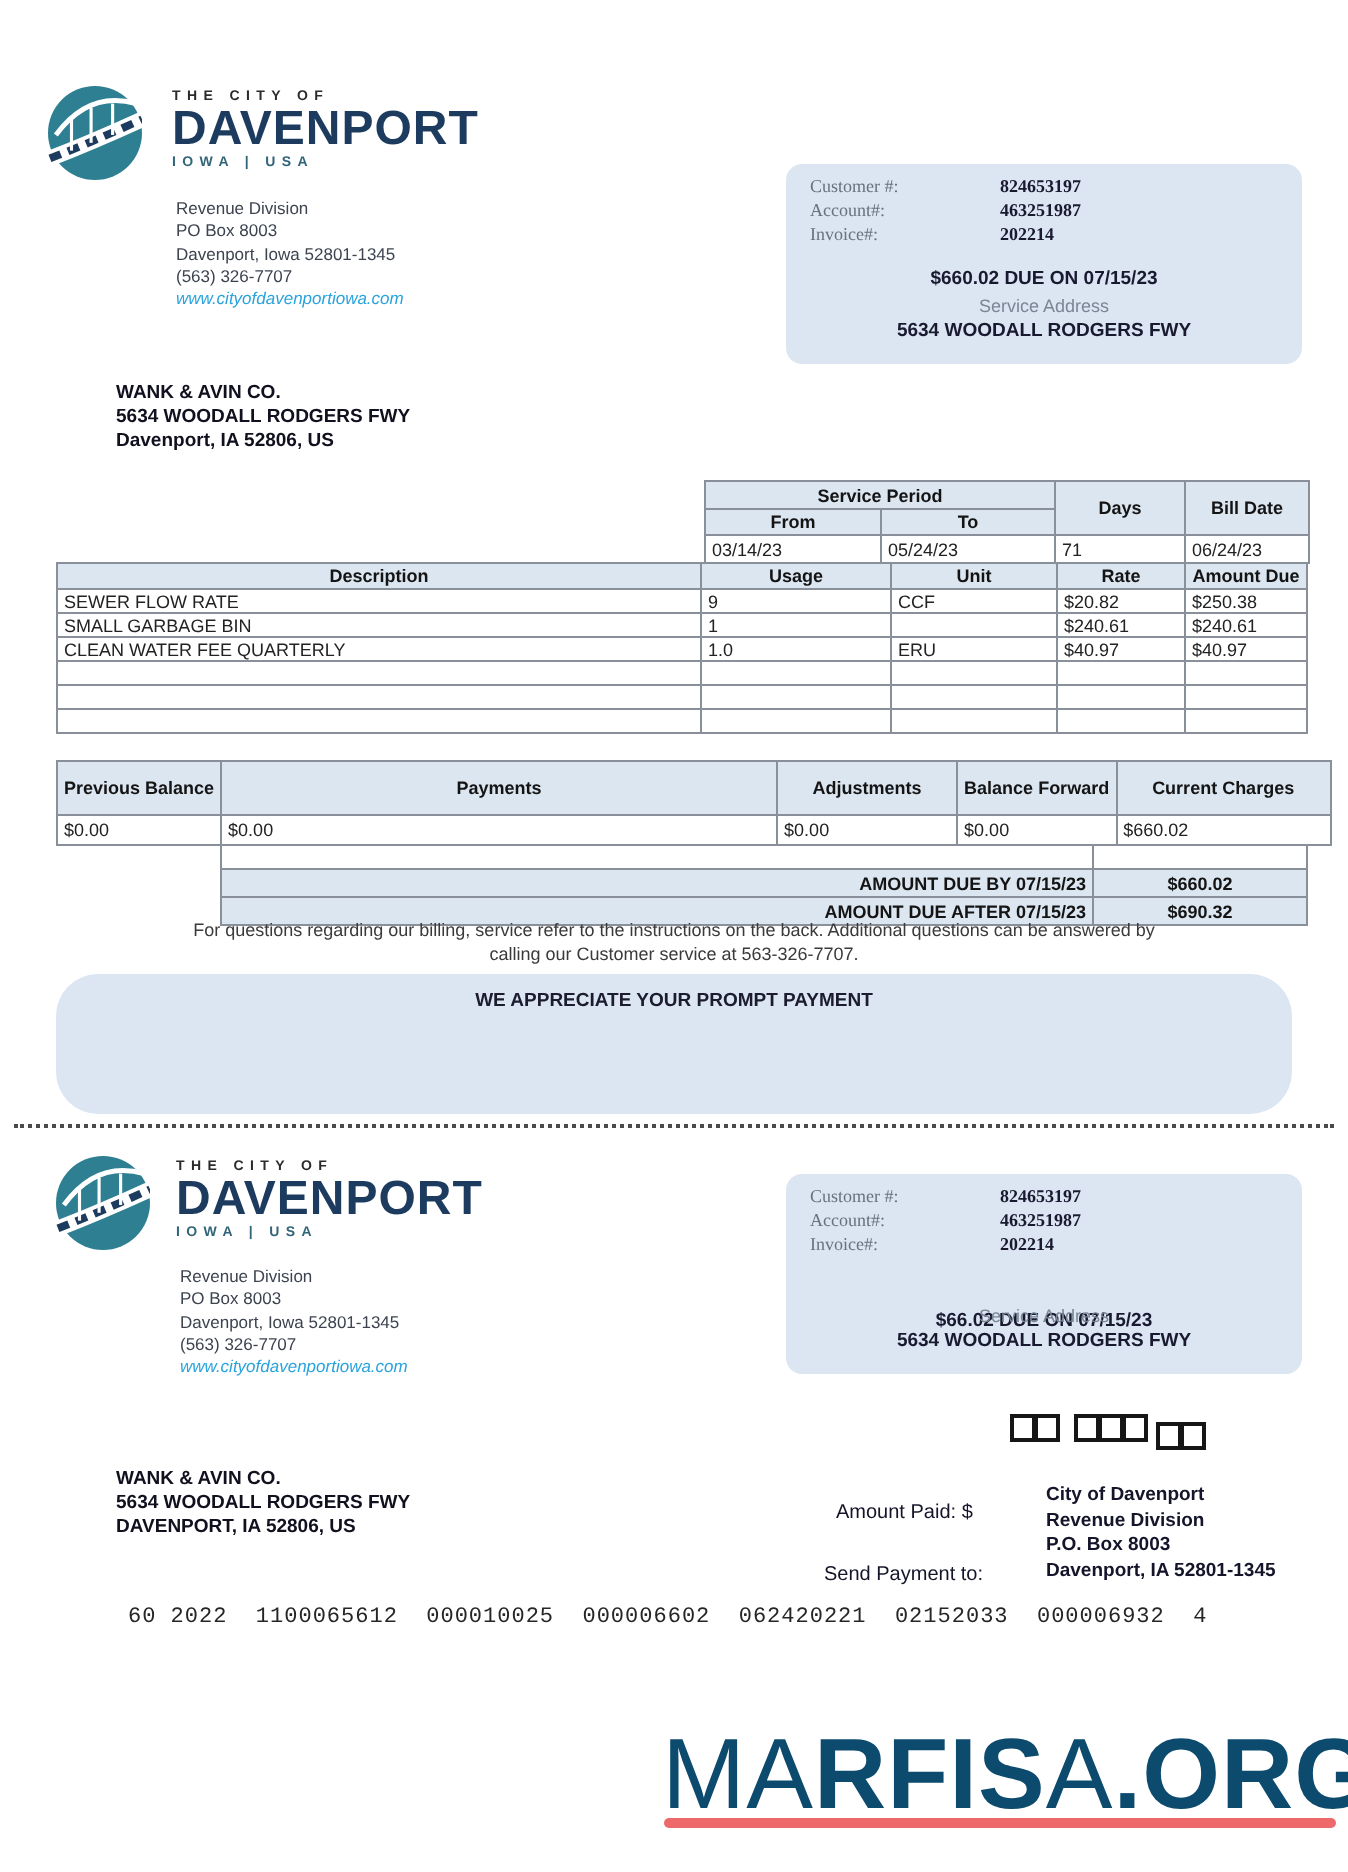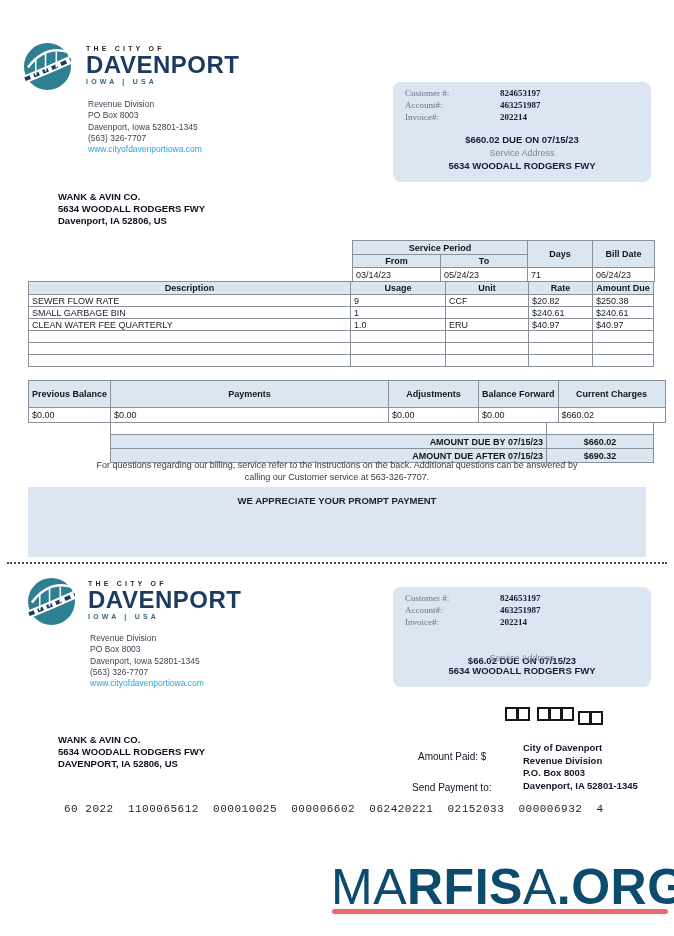--- a/index.html
+++ b/index.html
@@ -9,40 +9,40 @@
     font-family:"Liberation Sans", sans-serif; color:#222; overflow:hidden;
     margin:0 auto;
   }
   .abs { position:absolute; }
 
   
   .brand-pre  { font-size:7px; font-weight:bold; letter-spacing:3.2px; color:#2b2b2b; }
   .brand-name { font-size:24px; font-weight:bold; color:#1d3b5e; letter-spacing:0.5px; line-height:26px; }
   .brand-post { font-size:7px; font-weight:bold; letter-spacing:3.2px; color:#33657a; }
   .division { font-size:8.5px; color:#3d4450; line-height:11.3px; }
-  .division .site { color:#29a3dc; cursor:pointer; }
+  .division .site { color:#29a3dc; cursor:pointer;font-style:italic; }
 
   
   .acct-box { width:258px; height:100px; background:#dce6f2; border-radius:8px; }
   .acct-row { position:absolute; left:12px; right:12px; font-size:9px; color:#66727f;font-family:Liberation Serif, serif; }
   .acct-row b { position:absolute; left:95px; color:#191930; font-size:9px; }
   .due-line { position:absolute; left:0; right:0; text-align:center; font-size:9.5px; font-weight:bold; color:#191930; }
   .svc-label { position:absolute; left:0; right:0; text-align:center; font-size:9px; color:#7a8694; }
 
   .billto { font-size:9.5px; font-weight:bold; color:#10101f; line-height:12px; }
 
   
   table.t { border-collapse:collapse; table-layout:fixed; font-size:9px; color:#222; }
   table.t td { border:1px solid #8a9099; padding:0 3px; height:12px; overflow:hidden; white-space:nowrap; }
   td.hd { background:#dce6f1; font-weight:bold; text-align:center; color:#141414; }
   td.ctr { text-align:left; }
   td.wrap { white-space:normal; line-height:10px; }
 
   .footnote { width:674px; text-align:center; font-size:9px; color:#3a3a3a; line-height:12px; }
-  .prompt-box { width:618px; height:70px; background:#dce6f2; border-radius:0; }
+  .prompt-box { width:618px; height:70px; background:#dce6f2; border-radius:21px; }
   .prompt-box div { margin-top:8px; text-align:center; font-size:9.5px; font-weight:bold; color:#1c1c2e; }
   .perforation { width:660px; border-top:2px dotted #4a4a4a; }
 
   
   .stub-label { font-size:10px; font-weight:normal; color:#14142a;margin-top:40px; }
   .payee { font-size:9.5px; font-weight:bold; color:#14142a; line-height:12.5px; }
   .apbox { position:absolute; width:13px; height:14px; border:2px solid #161616; background:#fff; }
   .scanline { font-family:"Liberation Mono", monospace; font-size:11px; color:#262626; letter-spacing:0.5px; white-space:pre; }
 
   

